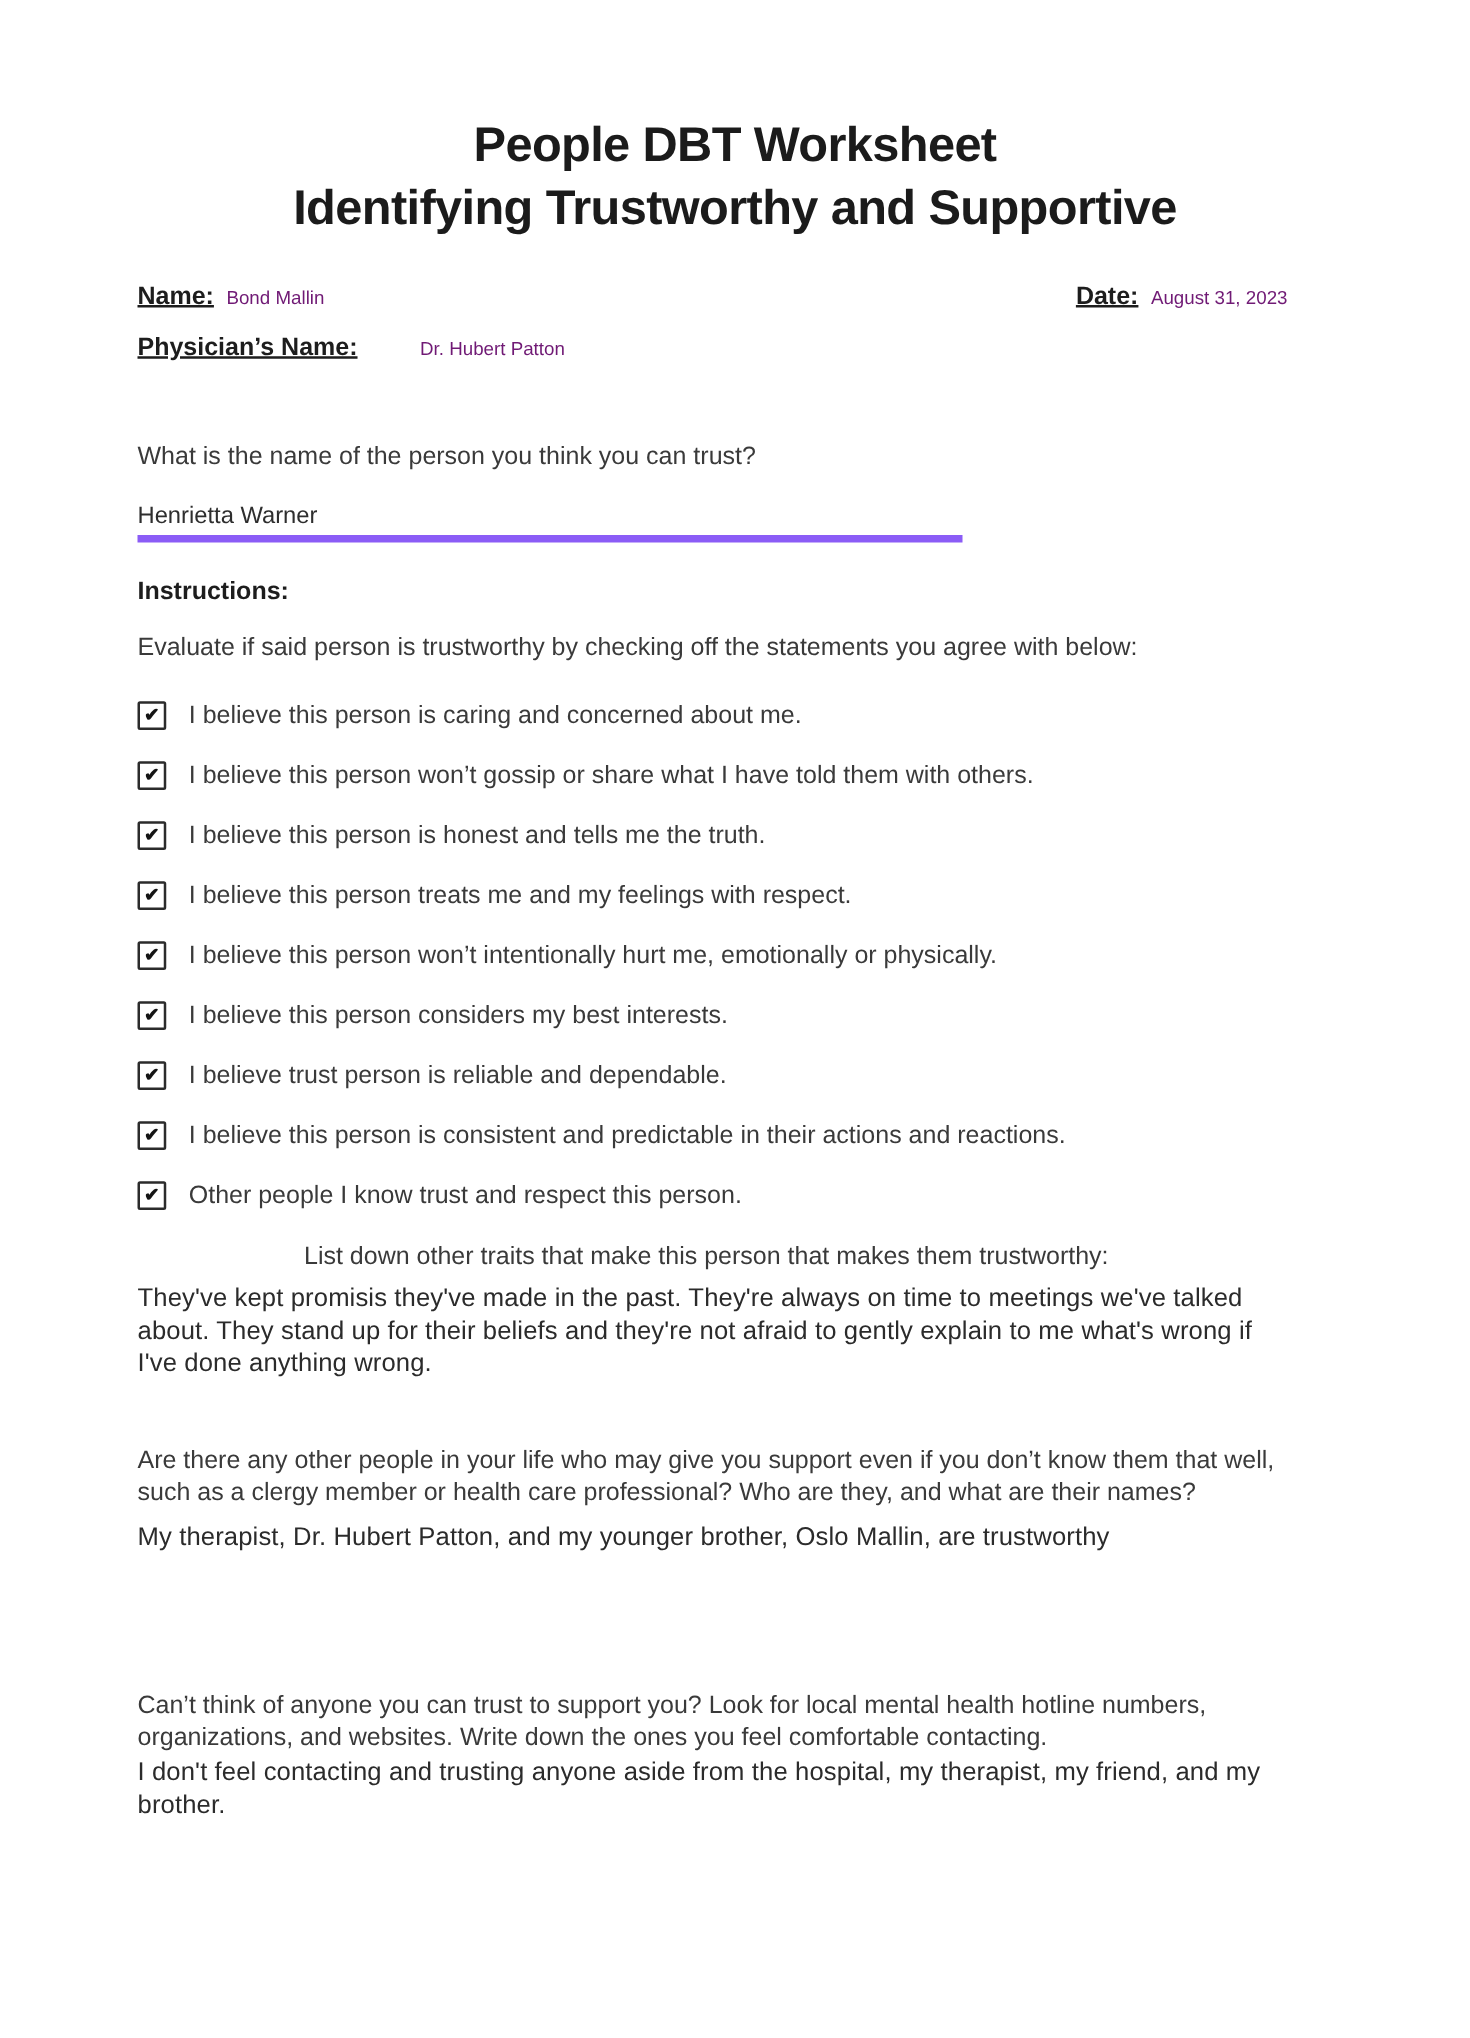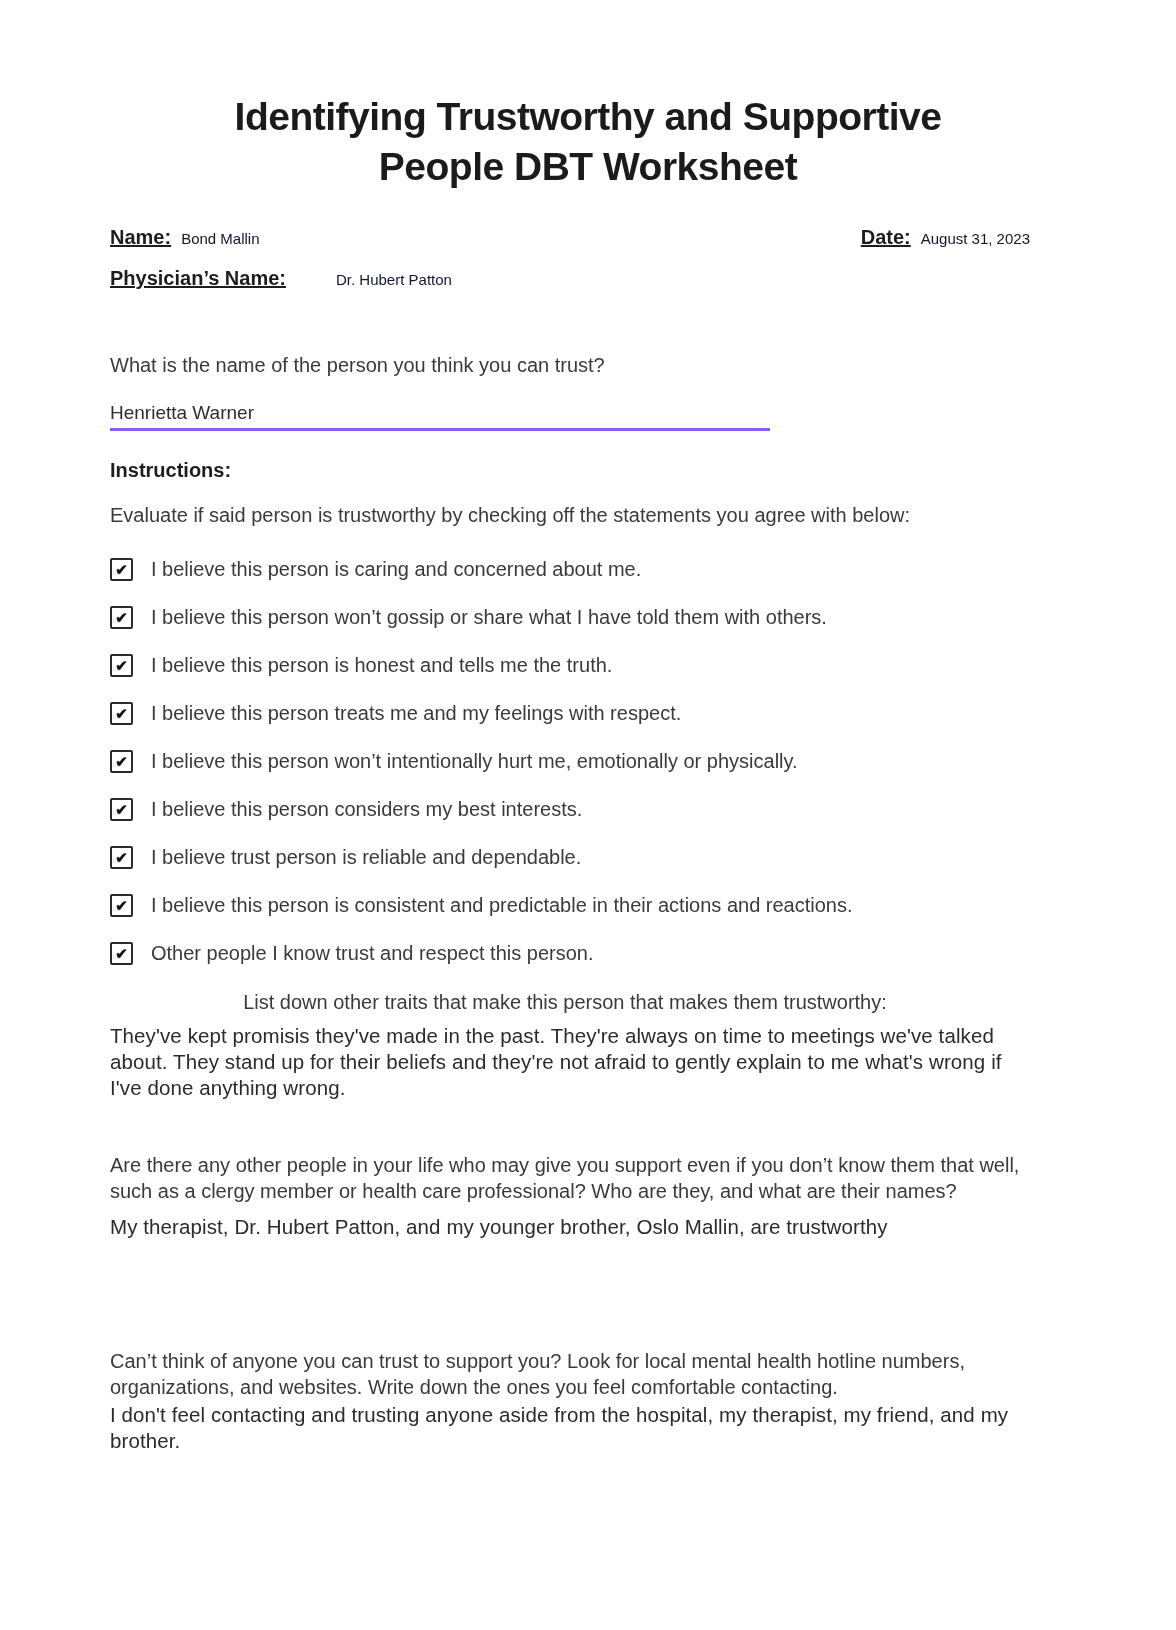--- a/index.html
+++ b/index.html
@@ -40,40 +40,40 @@
     align-items: baseline;
   }
   .field-label {
     font-size: 20px;
     font-weight: 700;
     color: #1d1d1d;
     text-decoration: underline;
   }
   .field-value {
     font-size: 15px;
-    color: #0f172a;
+    color: #701a75;
     margin-left: 10px;
     white-space: nowrap;
   }
   .physician-row {
     margin-top: 18px;
     gap: 40px;
   }
   
   .question {
     margin-top: 62px;
     font-size: 20px;
     line-height: 1.3;
     width: 902px;
     color: #3a3a3a;
   }
   .answer-line {
     margin-top: 24px;
     width: 660px;
-    border-bottom: 3px solid #8b5cf6;
+    border-bottom: 6px solid #8b5cf6;
     padding-bottom: 4px;
     font-size: 19px;
     color: #2e2e2e;
   }
   .section-heading {
     margin-top: 28px;
     font-size: 20px;
     font-weight: 700;
     color: #1d1d1d;
   }
@@ -133,22 +133,22 @@
   .answer-traits  { margin-top: 8px; }
   .answer-support { margin-top: 10px; }
   .answer-hotline { margin-top: 2px; }
 </style>
 </head>
 <body>
 
 <div class="page">
 
   <div class="doc-title">
+    <div>People DBT Worksheet</div>
     <div>Identifying Trustworthy and Supportive</div>
-    <div>People DBT Worksheet</div>
   </div>
 
   <div class="header-row">
     <div class="field-group">
       <span class="field-label">Name:</span>
       <span class="field-value">Bond Mallin</span>
     </div>
     <div class="field-group">
       <span class="field-label">Date:</span>
       <span class="field-value">August 31, 2023</span>

